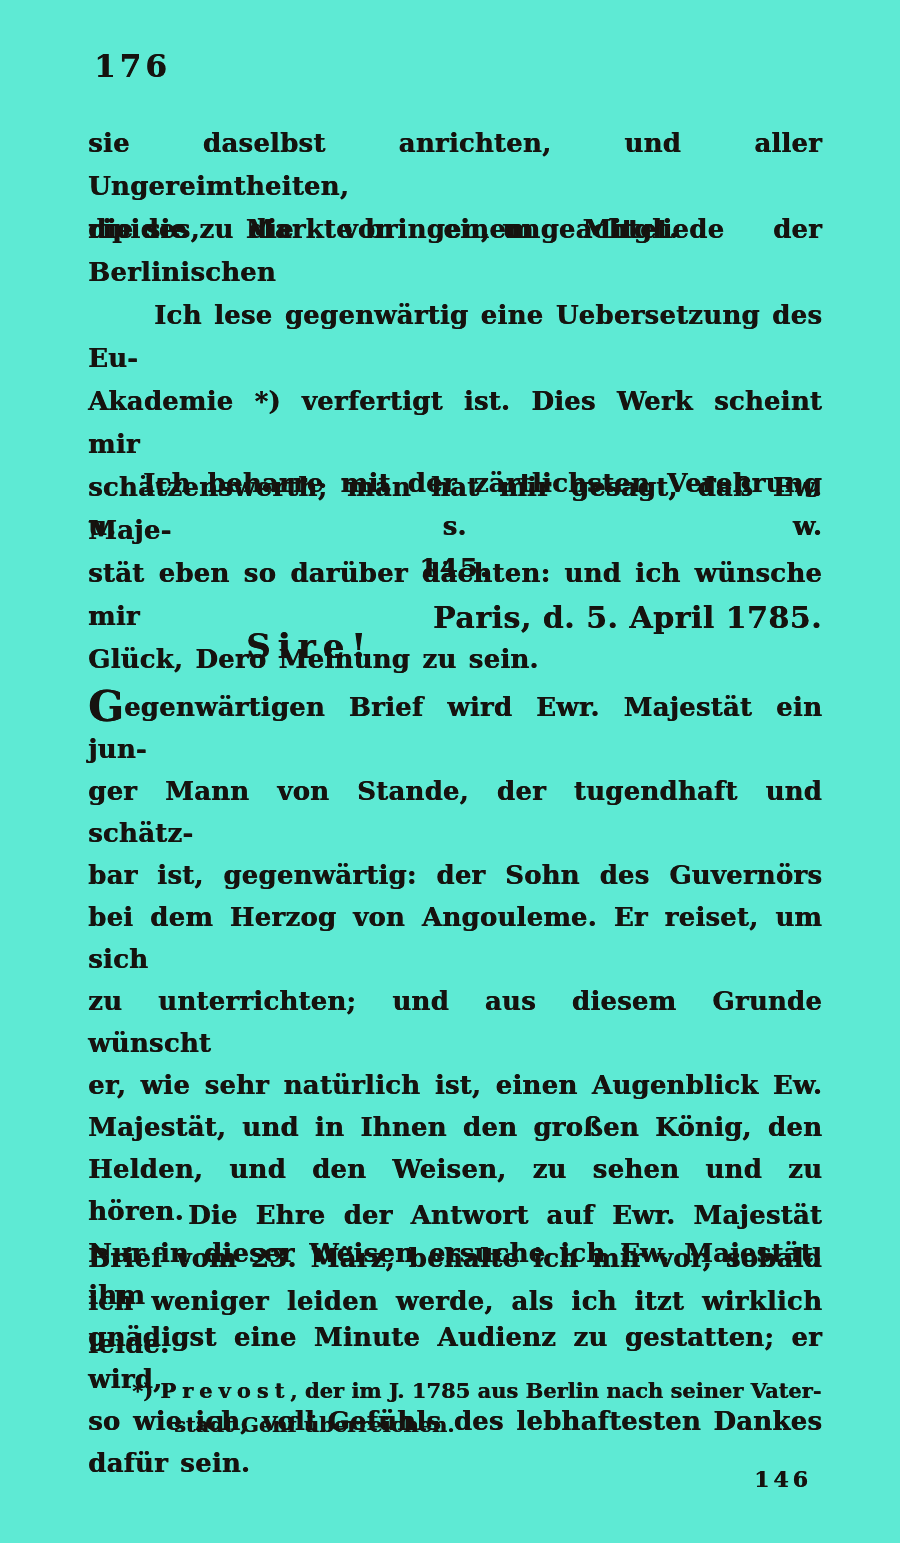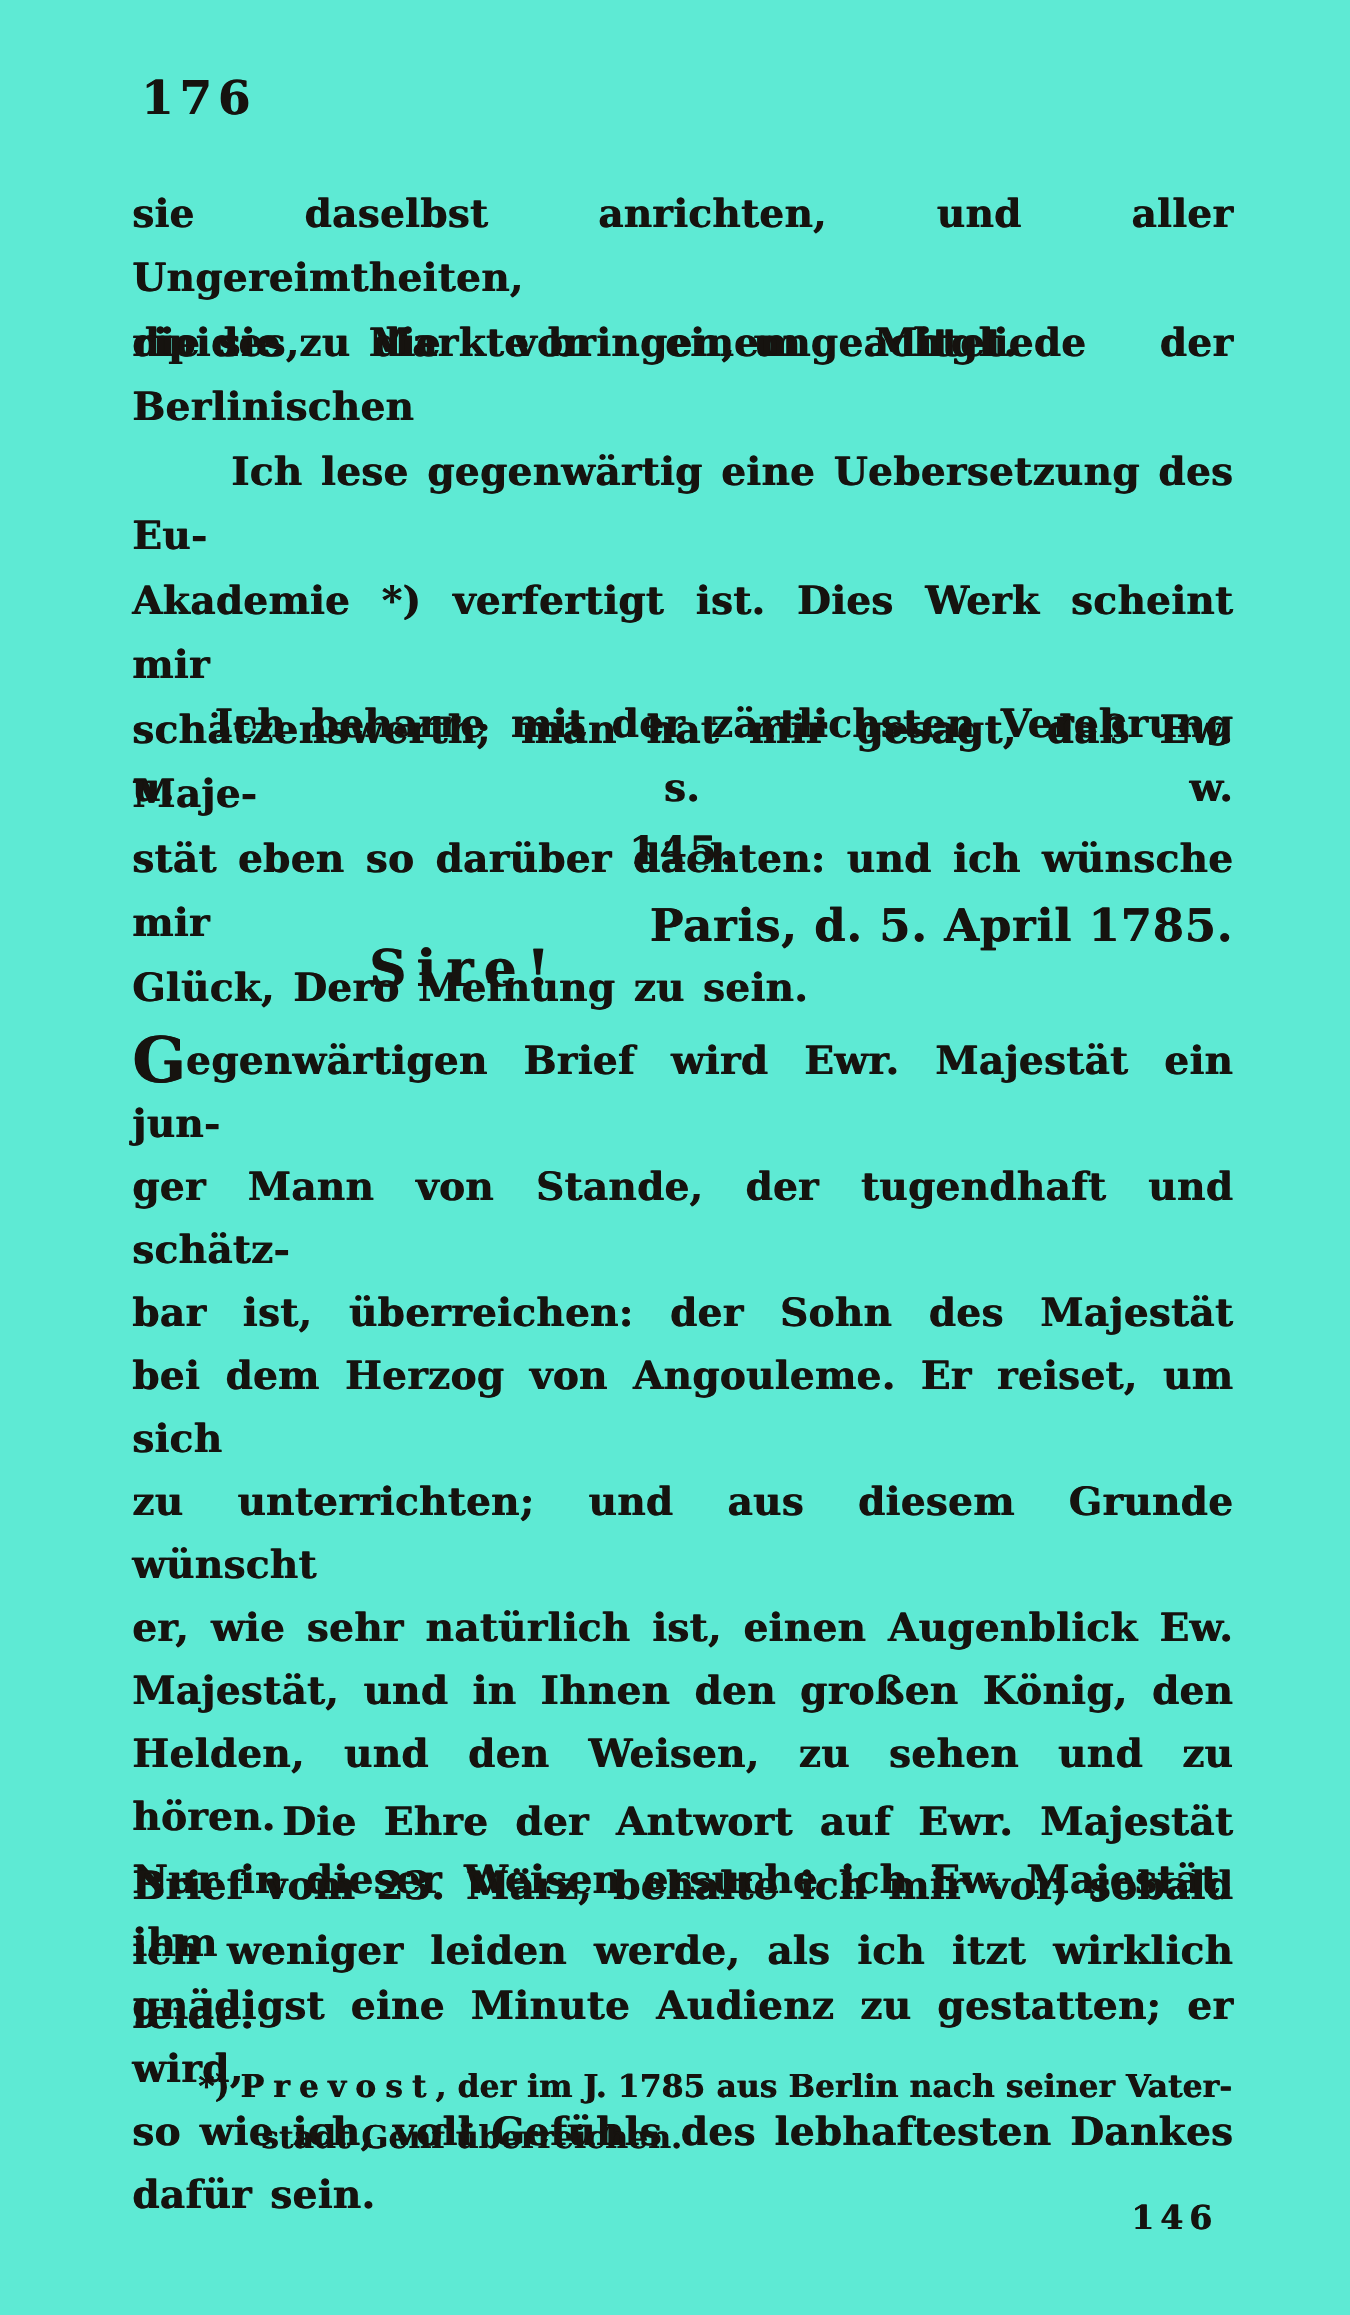--- a/index.html
+++ b/index.html
@@ -114,21 +114,21 @@
 
   <div class="dateline">Paris, d. 5. April 1785.</div>
 
   <div class="salutation">Sire!</div>
 
   <div class="tblock" style="top:686px; line-height:42px">
     <div class="line just">
       <span class="initial">G</span><span>egenwärtigen Brief wird Ewr. Majestät ein jun-</span>
     </div>
     <div class="line just">ger Mann von Stande, der tugendhaft und schätz-</div>
-    <div class="line just">bar ist, überreichen:  der Sohn des Majestät</div>
+    <div class="line just">bar ist, gegenwärtig:  der Sohn des Guvernörs</div>
     <div class="line just">bei dem Herzog von Angouleme.  Er reiset, um sich</div>
     <div class="line just">zu unterrichten; und aus diesem Grunde wünscht</div>
     <div class="line just">er, wie sehr natürlich ist, einen Augenblick Ew.</div>
     <div class="line just">Majestät, und in Ihnen den großen König, den</div>
     <div class="line just">Helden, und den Weisen, zu sehen und zu hören.</div>
     <div class="line just">Nur in dieser Weisen ersuche ich Ew. Majestät, ihm</div>
     <div class="line just">gnädigst eine Minute Audienz zu gestatten; er wird,</div>
     <div class="line just">so wie ich, voll Gefühls des lebhaftesten Dankes</div>
     <div class="line">dafür sein.</div>
   </div>

